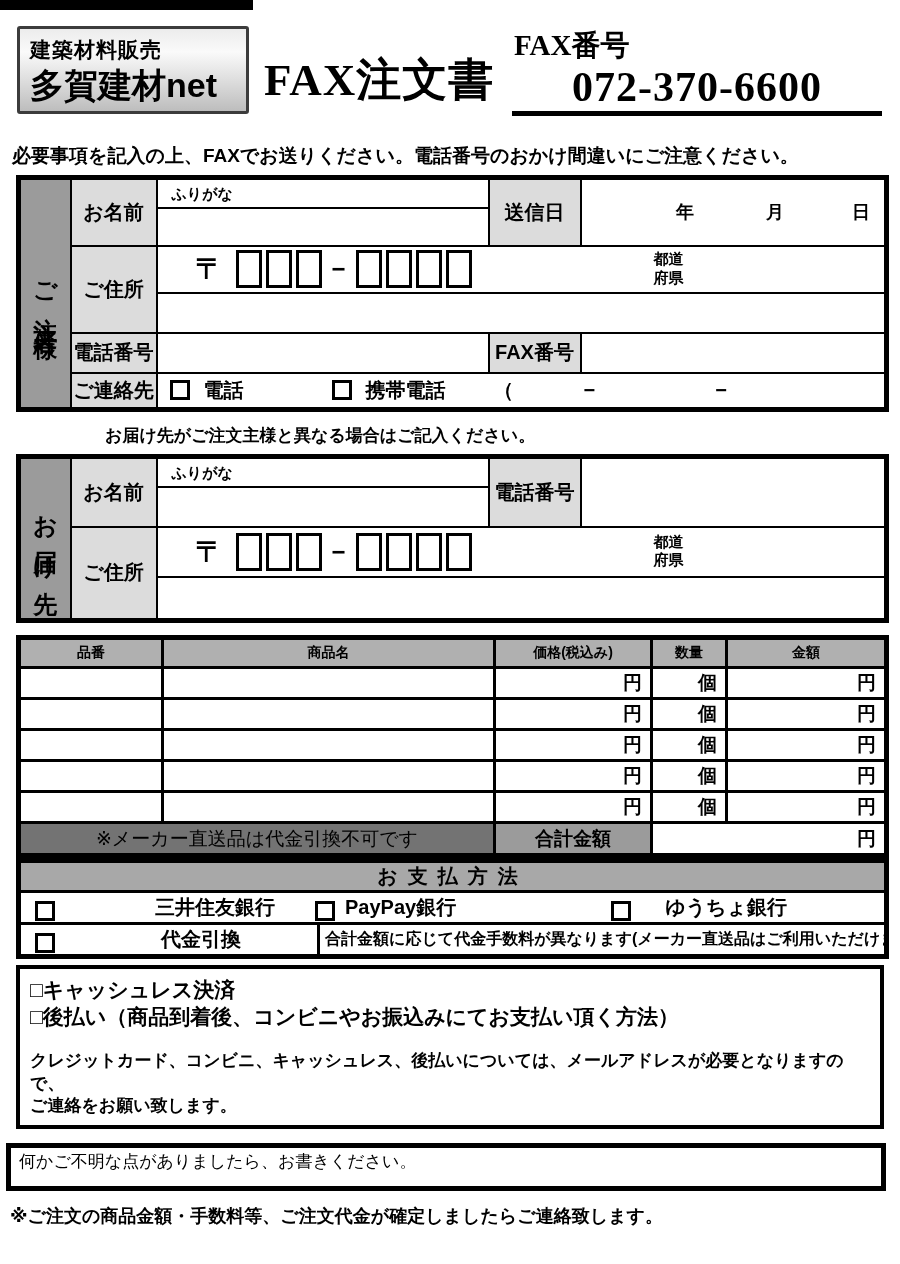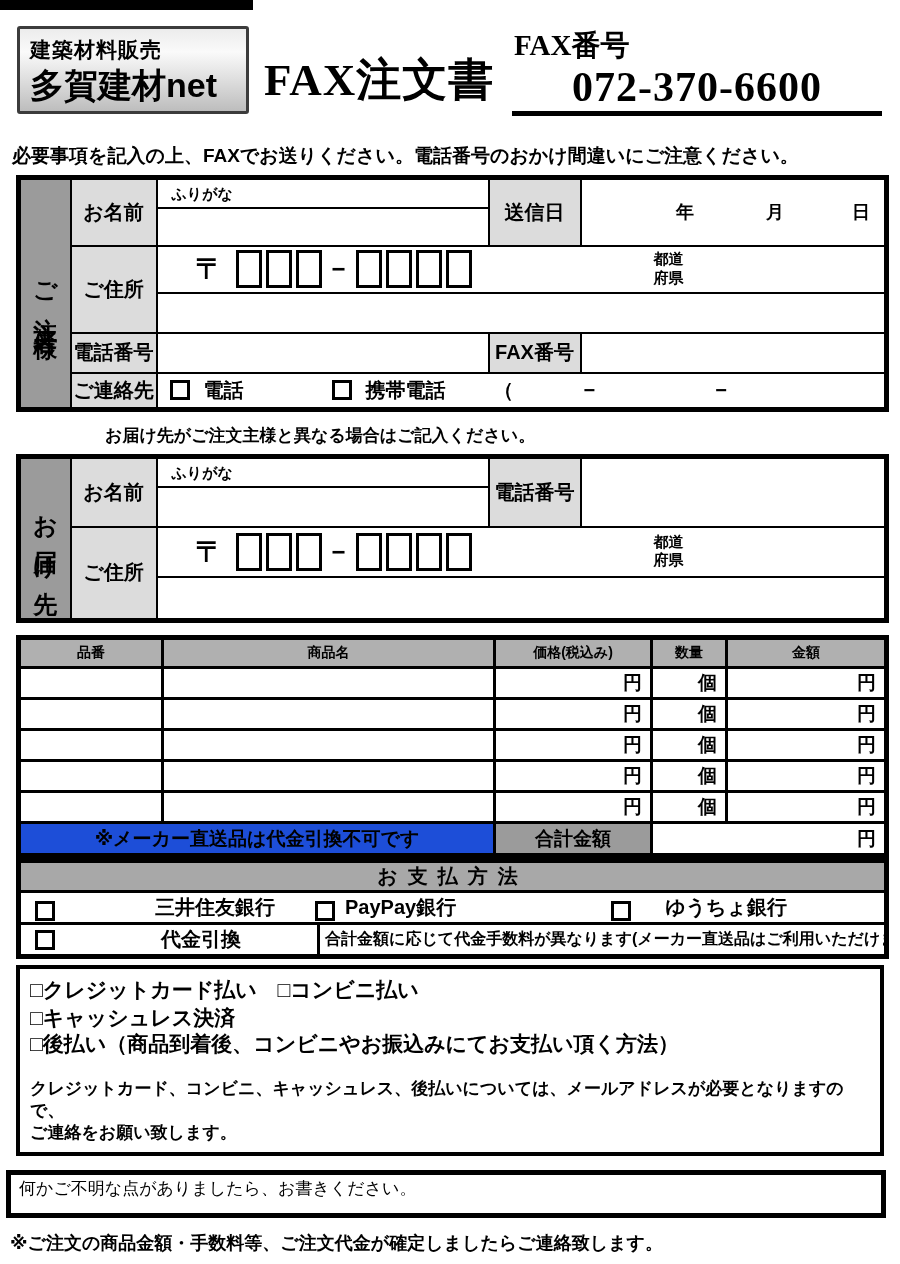--- a/index.html
+++ b/index.html
@@ -54,29 +54,29 @@
   .m-mob{margin-left:14px;} .m-paren{margin-left:48px;font-weight:bold;}
   .m-dash1{margin-left:70px;} .m-dash2{margin-left:120px;}
 
   .caption{font-size:17px;font-weight:bold;}
   .cap-delivery{margin:12px 0 7px 105px;}
   .cap-payment{margin:22px 0 6px 178px;}
 
   
   .th3{background:#b0b0b0;font-size:14px;font-weight:bold;text-align:center;}
   .unit-cell{text-align:right;padding-right:8px !important;font-size:19px;font-weight:bold;}
-  .note-cell{background:#1d4ed8;text-align:center;font-size:19px;font-weight:bold;}
+  .note-cell{background:#737373;text-align:center;font-size:19px;font-weight:normal;}
   .total-lbl{background:#9b9b9b;text-align:center;font-size:19px;font-weight:bold;}
 
   
   .pay-header{background:#a8a8a8;text-align:center;font-size:20px;font-weight:bold;letter-spacing:10px;}
   .bank-flex{display:flex;align-items:flex-end;font-size:20px;font-weight:bold;}
   .b-cb1{margin-left:14px;} .b-l1{margin-left:100px;} .b-cb2{margin-left:40px;}
   .b-l2{margin-left:10px;} .b-cb3{margin-left:155px;} .b-l3{margin-left:34px;}
-  .cod-flex{display:flex;align-items:center;font-size:20px;font-weight:bold;}
+  .cod-flex{display:flex;align-items:flex-end;font-size:20px;font-weight:bold;}
   .c-cb{margin-left:14px;} .c-lbl{margin-left:106px;}
   .cod-note{font-size:16px;font-weight:bold;white-space:nowrap;padding-left:5px !important;text-align:left;}
 
   
   .credit-box{margin:6px 16px 0 16px;border:4px solid #000;padding:7px 10px 8px 10px;}
   .credit-line{font-size:21px;font-weight:bold;line-height:1.32;}
   .credit-note{font-size:17px;font-weight:bold;line-height:1.3;margin-top:19px;}
 
   
   .inquiry-box{margin:14px 14px 0 6px;border:5px solid #000;height:48px;box-sizing:border-box;
@@ -320,21 +320,20 @@
           <span class="cb c-cb"></span>
           <span class="c-lbl">代金引換</span>
         </div>
       </td>
       <td class="cod-note">合計金額に応じて代金手数料が異なります(メーカー直送品はご利用いただけません)</td>
     </tr>
   </tbody>
     </table>
 
   <div class="credit-box">
-    <div class="credit-line">□クレジットカード払い　□コンビニ払い</div>
     <div class="credit-line">□キャッシュレス決済</div>
     <div class="credit-line serif">□後払い（商品到着後、コンビニやお振込みにてお支払い頂く方法）</div>
     <div class="credit-note serif">クレジットカード、コンビニ、キャッシュレス、後払いについては、メールアドレスが必要となりますので、</div>
     <div class="credit-note serif" style="margin-top:0">ご連絡をお願い致します。</div>
   </div>
 
   <div class="inquiry-box serif">
     <span>何かご不明な点がありましたら、お書きください。</span>
   </div>
 

